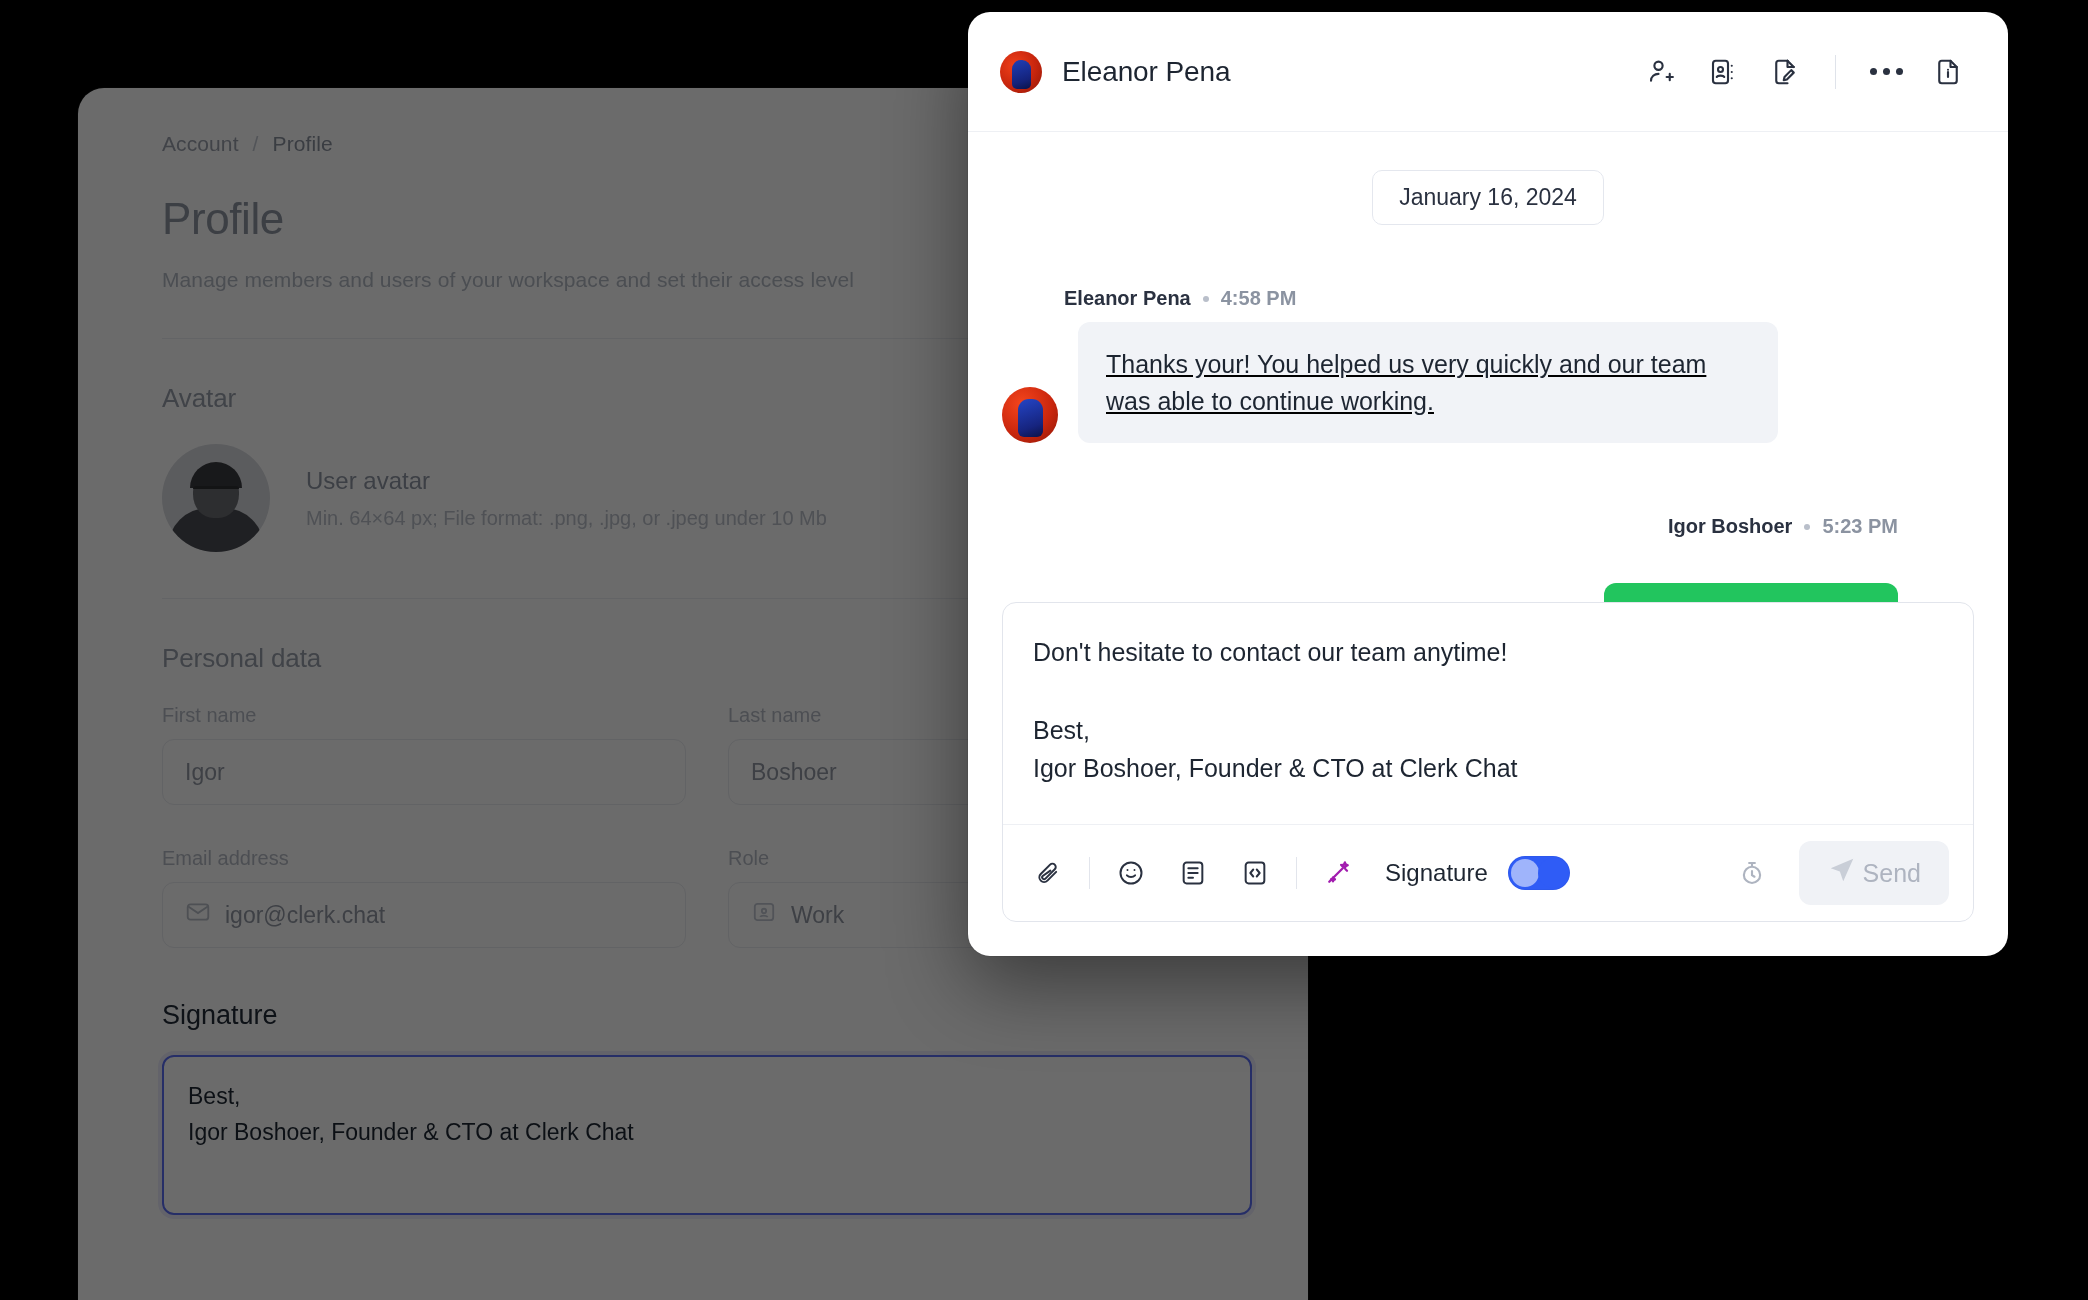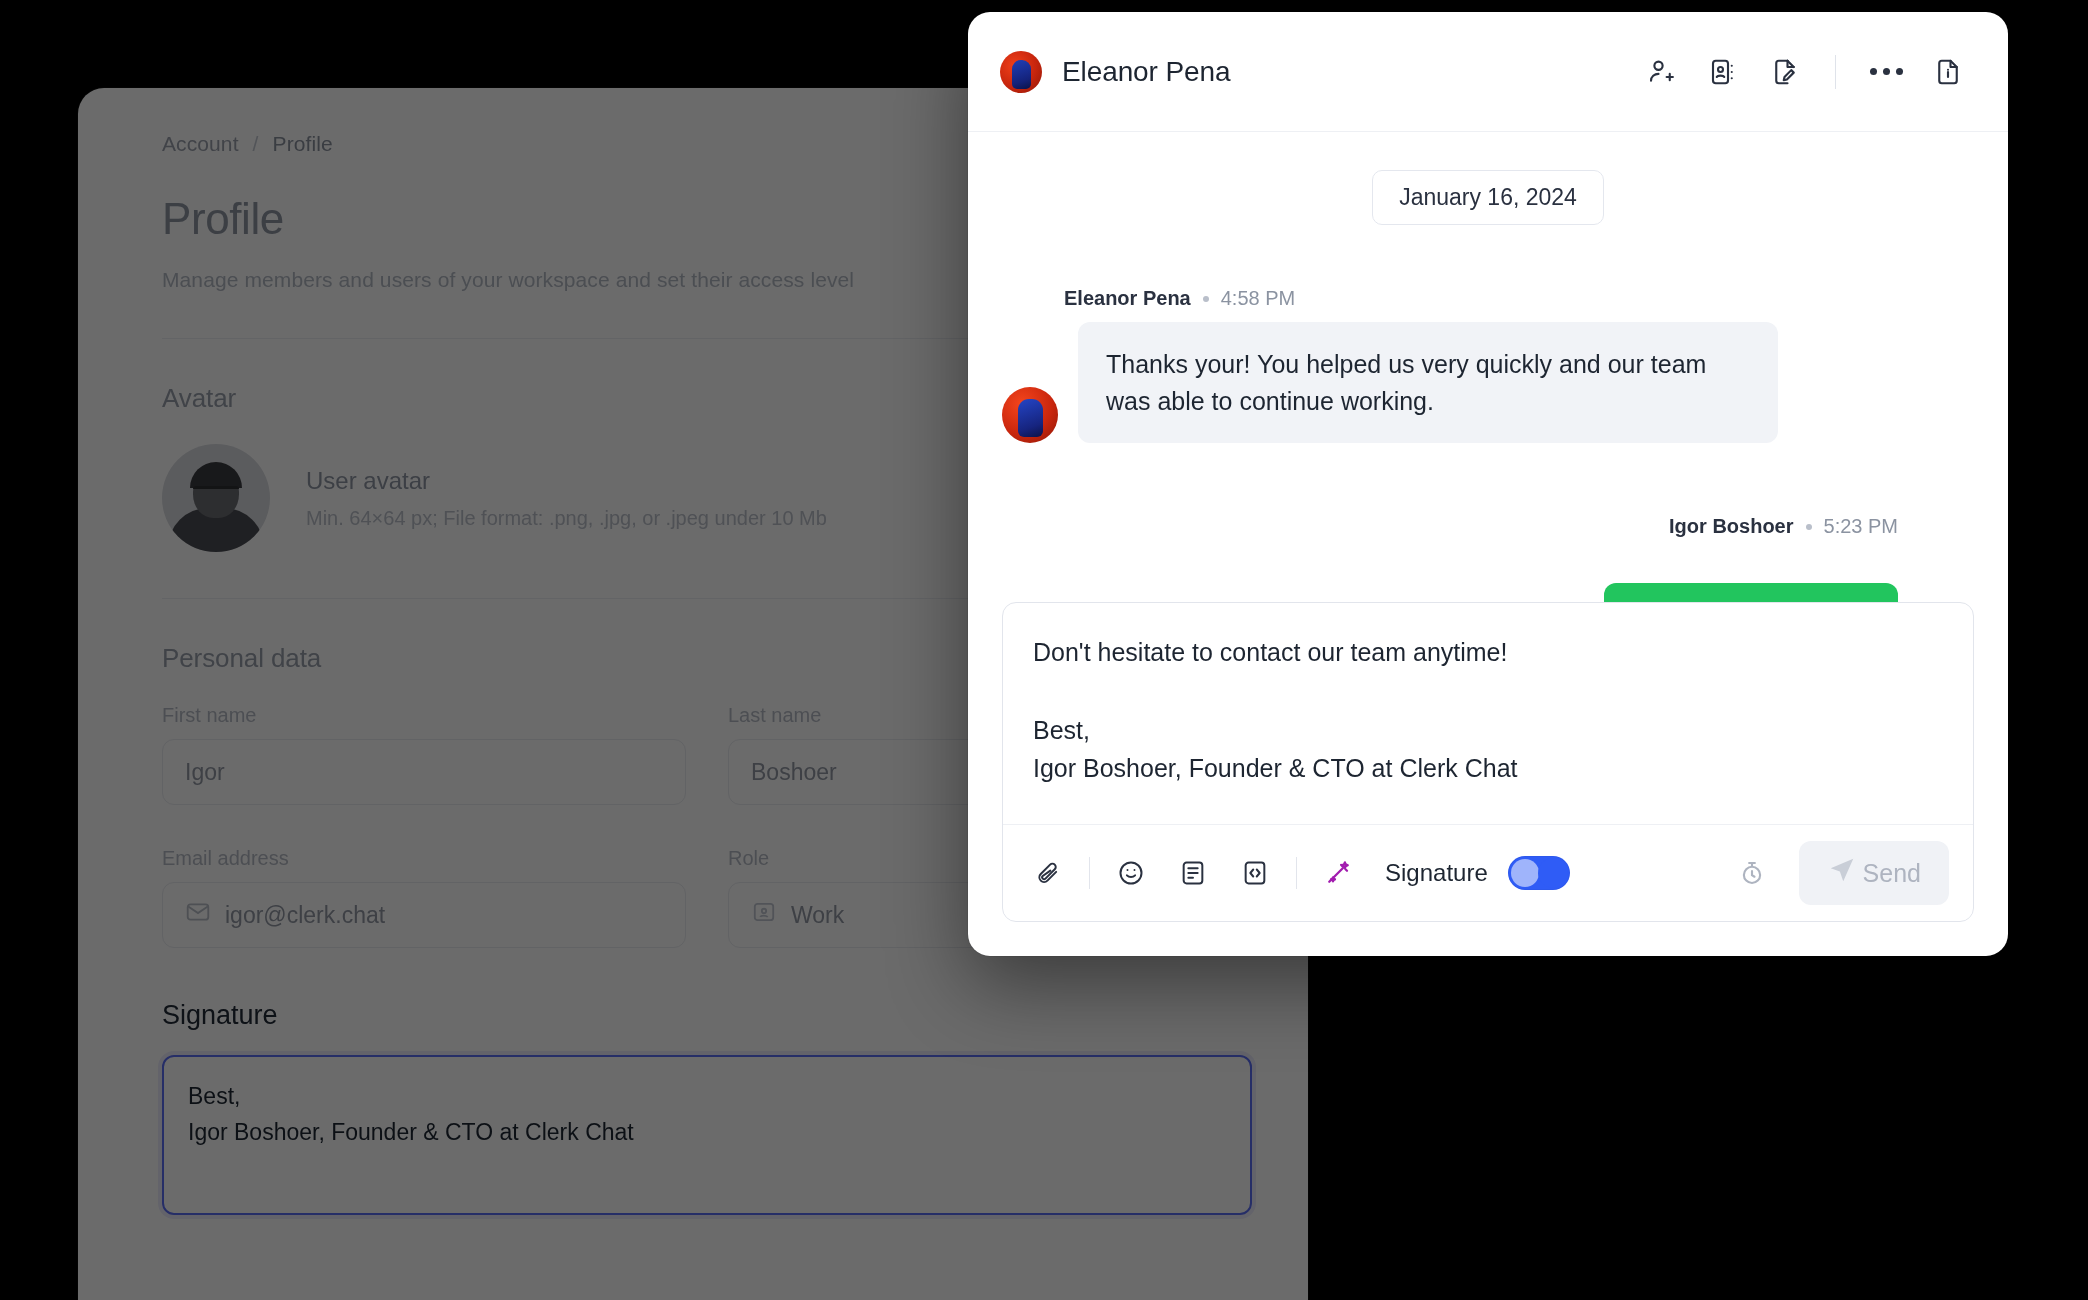--- a/index.html
+++ b/index.html
@@ -144,21 +144,21 @@
     background: #fff;
   }
 
   .msg-row { display: flex; align-items: flex-end; gap: 20px; margin-bottom: 14px; }
   .msg-meta {
     font-size: 20px; color: #2a3140; margin-bottom: 12px;
     display: flex; align-items: center; gap: 12px;
   }
   .msg-meta .who { font-weight: bold; }
   .msg-meta .dot { width: 6px; height: 6px; border-radius: 50%; background: #b9bfca; display:block; }
-  .msg-meta .time { color: #8b93a1; font-weight: normal; }
+  .msg-meta .time { color: #8b93a1; font-weight: bold; }
 
   .m-avatar { width: 56px; height: 56px; border-radius: 50%; flex: none; overflow: hidden; position: relative; }
   .m-avatar.peer {
     background: radial-gradient(circle at 35% 30%, #f4451c 0%, #cb270e 55%, #8d1606 100%);
   }
   .m-avatar.peer::after {
     content: ""; position: absolute; left: 16px; top: 12px;
     width: 25px; height: 38px; border-radius: 11px 11px 6px 6px;
     background: linear-gradient(160deg, #2445c6 0%, #16247f 70%, #0b1247 100%);
   }
@@ -365,21 +365,21 @@
       <div class="date-chip-wrap">
         <div class="date-chip">January 16, 2024</div>
       </div>
 
       <div class="thread-in">
         <div class="msg-meta">
           <span class="who">Eleanor Pena</span>
           <span class="dot"></span>
           <span class="time">4:58 PM</span>
         </div>
-        <div class="msg-row" style="margin-left:-62px;">
+        <div class="msg-row" style="margin-left:-62px;text-decoration:underline;">
           <div class="m-avatar peer"></div>
           <div class="bubble incoming">Thanks your! You helped us very quickly and our team was able to continue working.</div>
         </div>
       </div>
 
       <div class="thread-out">
         <div class="msg-meta" style="margin-right:76px;">
           <span class="who">Igor Boshoer</span>
           <span class="dot"></span>
           <span class="time">5:23 PM</span>

